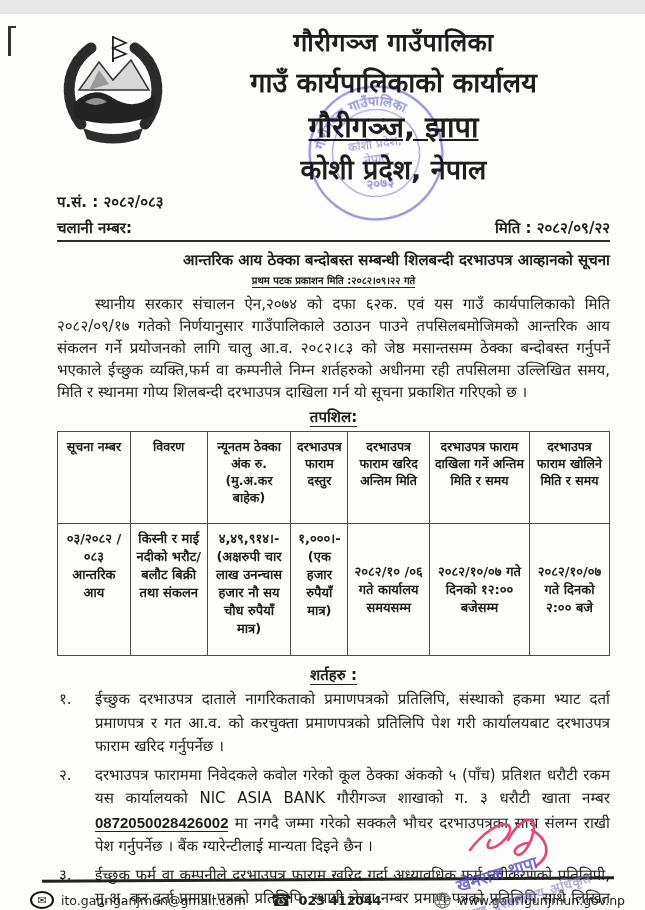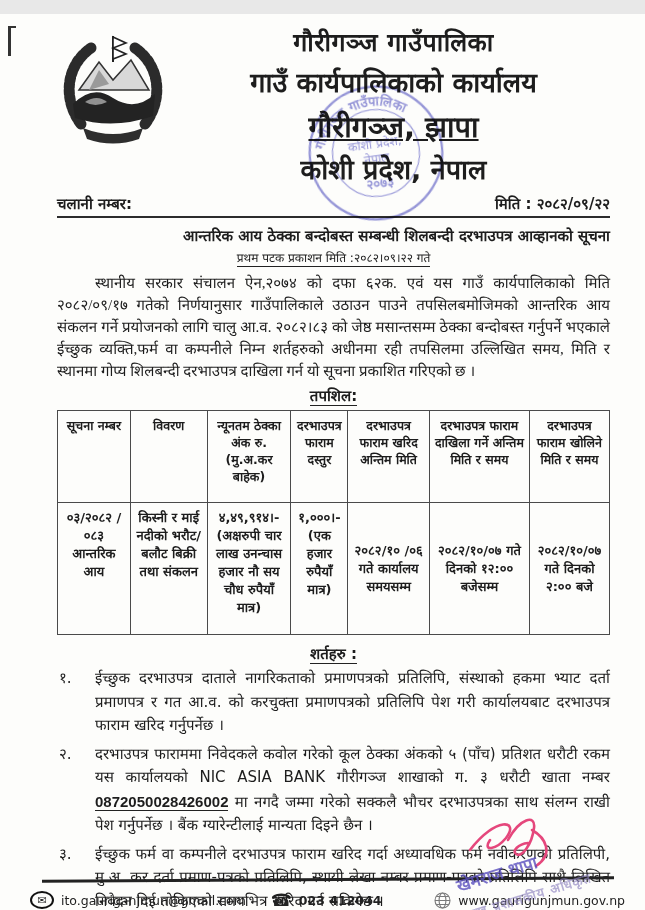--- a/index.html
+++ b/index.html
@@ -28,24 +28,24 @@
   }
 
   
   .ref-row { font-size:15px; font-weight:600; margin-top:4px; }
   .disp-row { display:flex; justify-content:space-between; align-items:flex-end;
     font-size:15px; font-weight:600; margin-top:6px; padding-bottom:3px;
     border-bottom:2px solid #2c2c2c; }
 
   
   .title { text-align:right; font-size:15px; font-weight:bold; margin-top:7px; }
-  .pub { text-align:center; font-size:12px; font-weight:normal; margin-top:4px; }
+  .pub { text-align:center; font-size:10px; font-weight:bold; margin-top:4px; }
   .pub span { border-bottom:1.5px solid #222; padding-bottom:1px; }
   .bodytext { margin-top:6px; font-size:15px; line-height:22px; text-align:justify;
-    text-indent:38px; font-weight:500;font-family:Liberation Serif, serif; }
+    text-indent:38px; font-weight:500; }
   .tapsil { text-align:center; font-size:15px; font-weight:bold; margin-top:3px; }
   .tapsil span { border-bottom:1.5px solid #222; }
 
   
   table { width:100%; border-collapse:collapse; margin-top:5px; }
   th,td { border:1.4px solid #4a4a4a; text-align:center; padding:17px 2px; }
   th { font-size:12.5px; font-weight:bold; vertical-align:top; line-height:17px; padding-top:6px; height:84px; }
   td { font-size:13px; font-weight:600; line-height:18px; height:118px; vertical-align:middle; }
   td:nth-child(1),td:nth-child(2),td:nth-child(3),td:nth-child(4){ vertical-align:top; padding-top:6px; }
 
@@ -122,20 +122,21 @@
         <text font-size="14" font-weight="bold" fill="#4040bd">
           <textPath href="#arcTop" startOffset="10%">गौरीगञ्ज गाउँपालिका</textPath>
         </text>
         <text x="75" y="70" text-anchor="middle" font-size="13" fill="#4040bd">कोशी प्रदेश,</text>
         <text x="75" y="86" text-anchor="middle" font-size="13" fill="#4040bd">नेपाल</text>
         <text x="75" y="112" text-anchor="middle" font-size="14" font-weight="bold" fill="#4040bd">२०७३</text>
       </svg>
     </div>
   </div>
 
+  <div class="ref-row">प.सं. : २०८२/०८३</div>
   <div class="disp-row">
     <span>चलानी नम्बर:</span>
     <span>मिति : २०८२/०९/२२</span>
   </div>
 
   <div class="title">आन्तरिक आय ठेक्का बन्दोबस्त सम्बन्धी शिलबन्दी दरभाउपत्र आव्हानको सूचना</div>
   <div class="pub">
     <span>प्रथम पटक प्रकाशन मिति :२०८२।०९।२२ गते</span>
   </div>
   <p class="bodytext">स्थानीय सरकार संचालन ऐन,२०७४ को दफा ६२क.  एवं  यस गाउँ कार्यपालिकाको मिति २०८२/०९/१७ गतेको निर्णयानुसार गाउँपालिकाले उठाउन पाउने तपसिलबमोजिमको आन्तरिक आय संकलन गर्ने प्रयोजनको लागि चालु आ.व. २०८२।८३ को जेष्ठ मसान्तसम्म ठेक्का बन्दोबस्त गर्नुपर्ने भएकाले ईच्छुक व्यक्ति,फर्म वा कम्पनीले निम्न शर्तहरुको अधीनमा रही तपसिलमा उल्लिखित समय, मिति र स्थानमा गोप्य शिलबन्दी दरभाउपत्र दाखिला गर्न यो सूचना प्रकाशित गरिएको छ ।</p>

